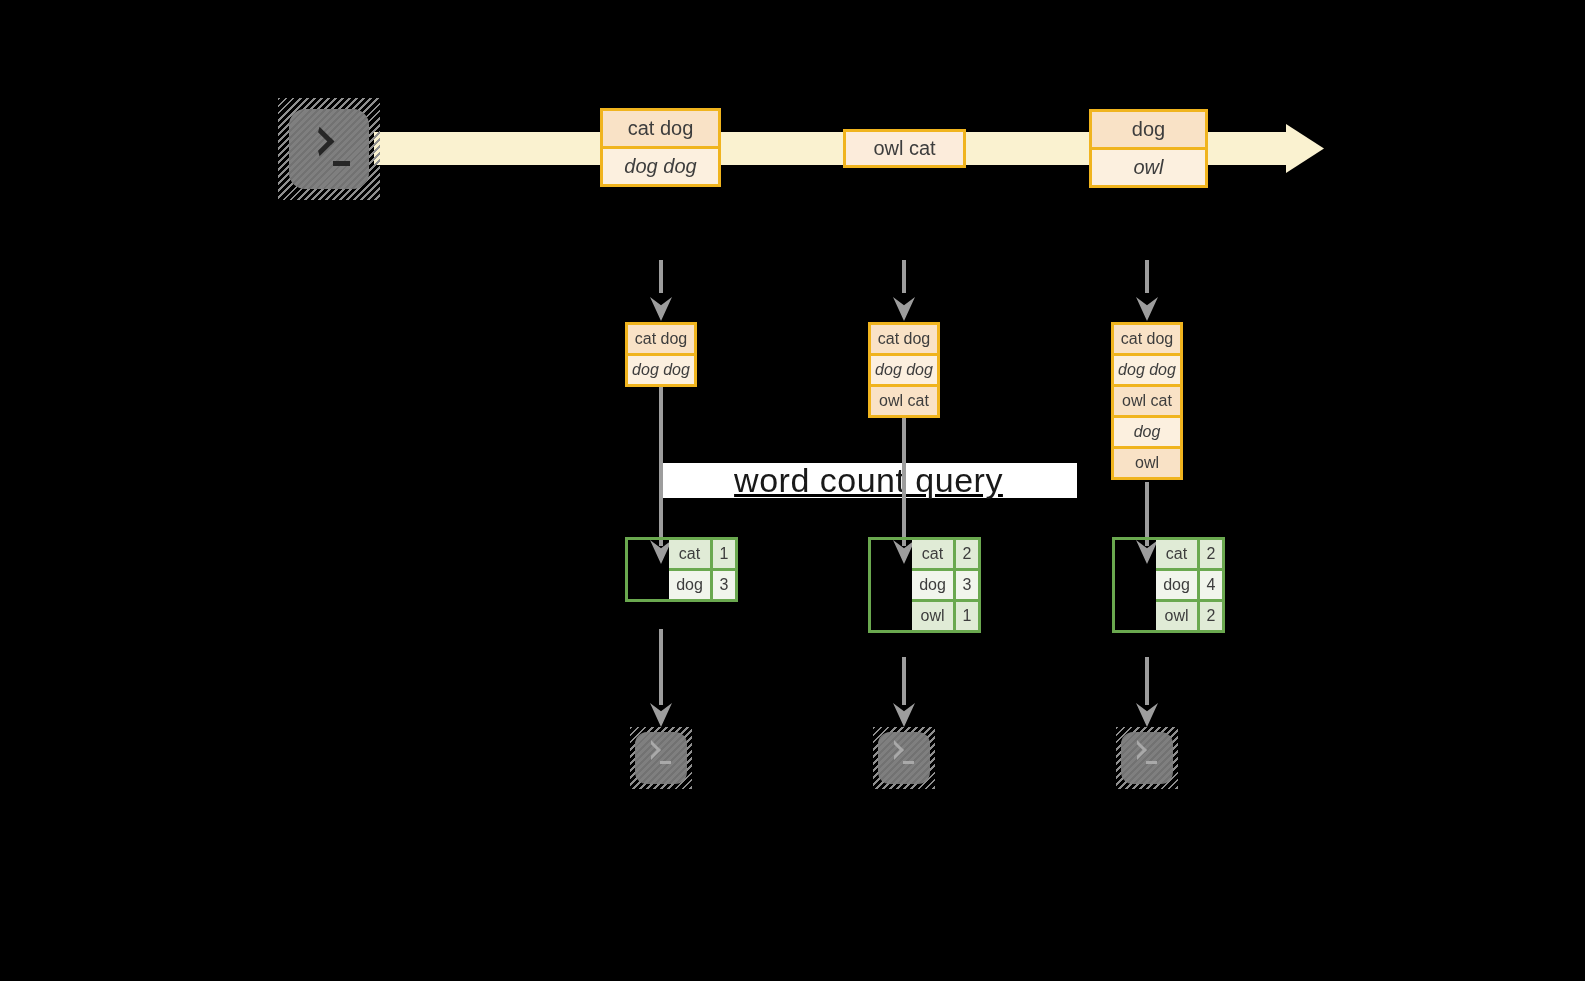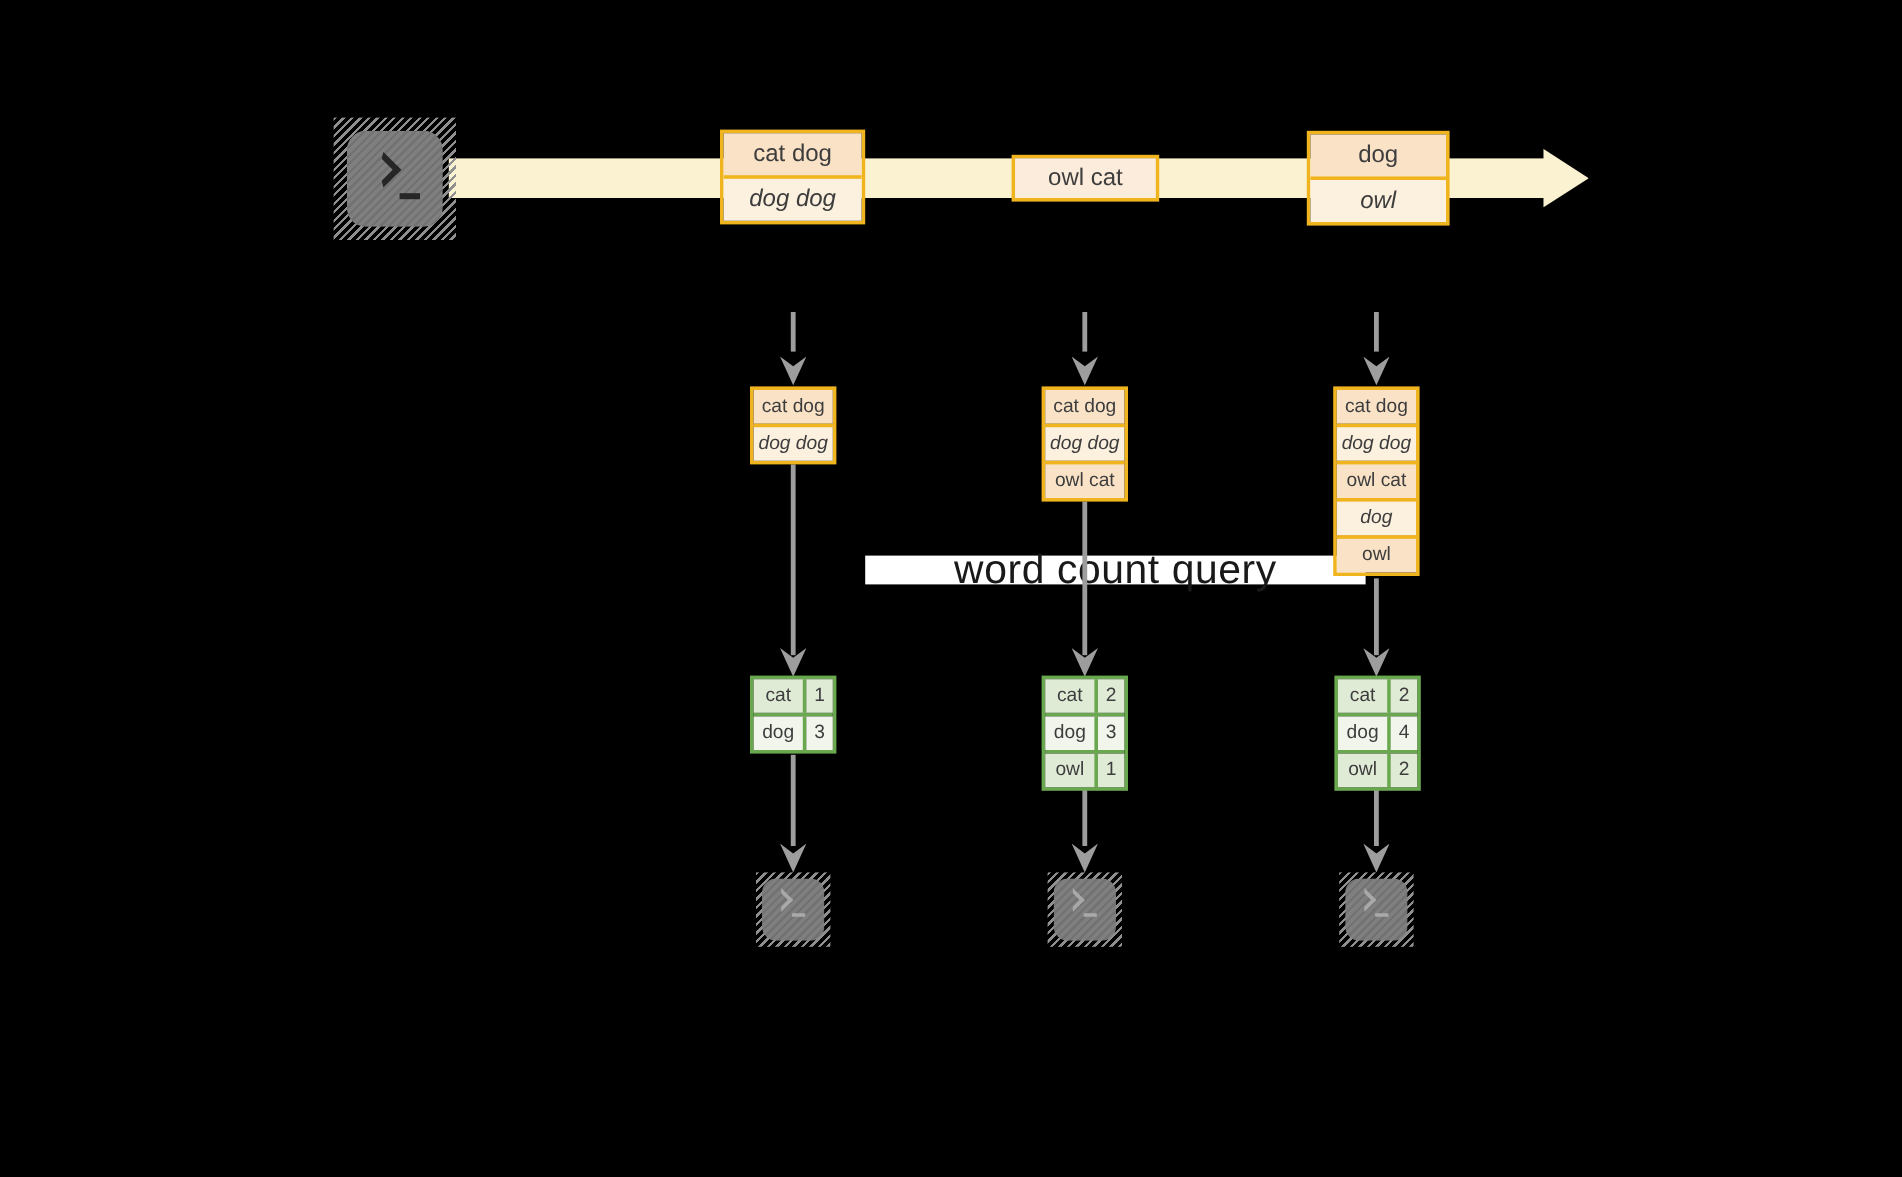--- a/index.html
+++ b/index.html
@@ -51,25 +51,25 @@
   .fa{background:var(--fill-a);} .fb{background:var(--fill-b);font-style:italic;} .fc{background:var(--fill-c);}
   .stack{position:absolute;width:66px;border:3px solid var(--gold);z-index:3;top:322px;}
   .stack .srow{height:28px;display:flex;align-items:center;justify-content:center;
     font-size:16px;color:var(--text);}
   .stack .srow + .srow{border-top:3px solid var(--gold);}
   
   .aline{position:absolute;width:4px;background:var(--arrow);z-index:2;}
   .ahead{position:absolute;width:22px;height:24px;background:var(--arrow);z-index:2;
     clip-path:polygon(0 0,50% 34%,100% 0,50% 100%);}
   
-  .qband{position:absolute;left:721px;top:463px;width:417px;height:24px;background:#ffffff;z-index:1;
+  .qband{position:absolute;left:660px;top:463px;width:417px;height:35px;background:#ffffff;z-index:1;
     display:flex;align-items:center;justify-content:center;text-decoration:underline;}
   .qband span{font-size:34px;color:#191919;letter-spacing:.5px;}
   
-  .ctable{position:absolute;top:563px;width:66px;border:3px solid var(--green);z-index:3;}
+  .ctable{position:absolute;top:537px;width:66px;border:3px solid var(--green);z-index:3;padding-left:41px;}
   .crow{display:flex;}
   .crow + .crow{border-top:3px solid var(--green);}
   .cword{width:41px;height:28px;border-right:3px solid var(--green);display:flex;align-items:center;
     justify-content:center;font-size:16px;color:var(--text);}
   .ccount{flex:1;height:28px;display:flex;align-items:center;justify-content:center;
     font-size:16px;color:var(--text);}
 </style>
 </head>
 <body>
 

